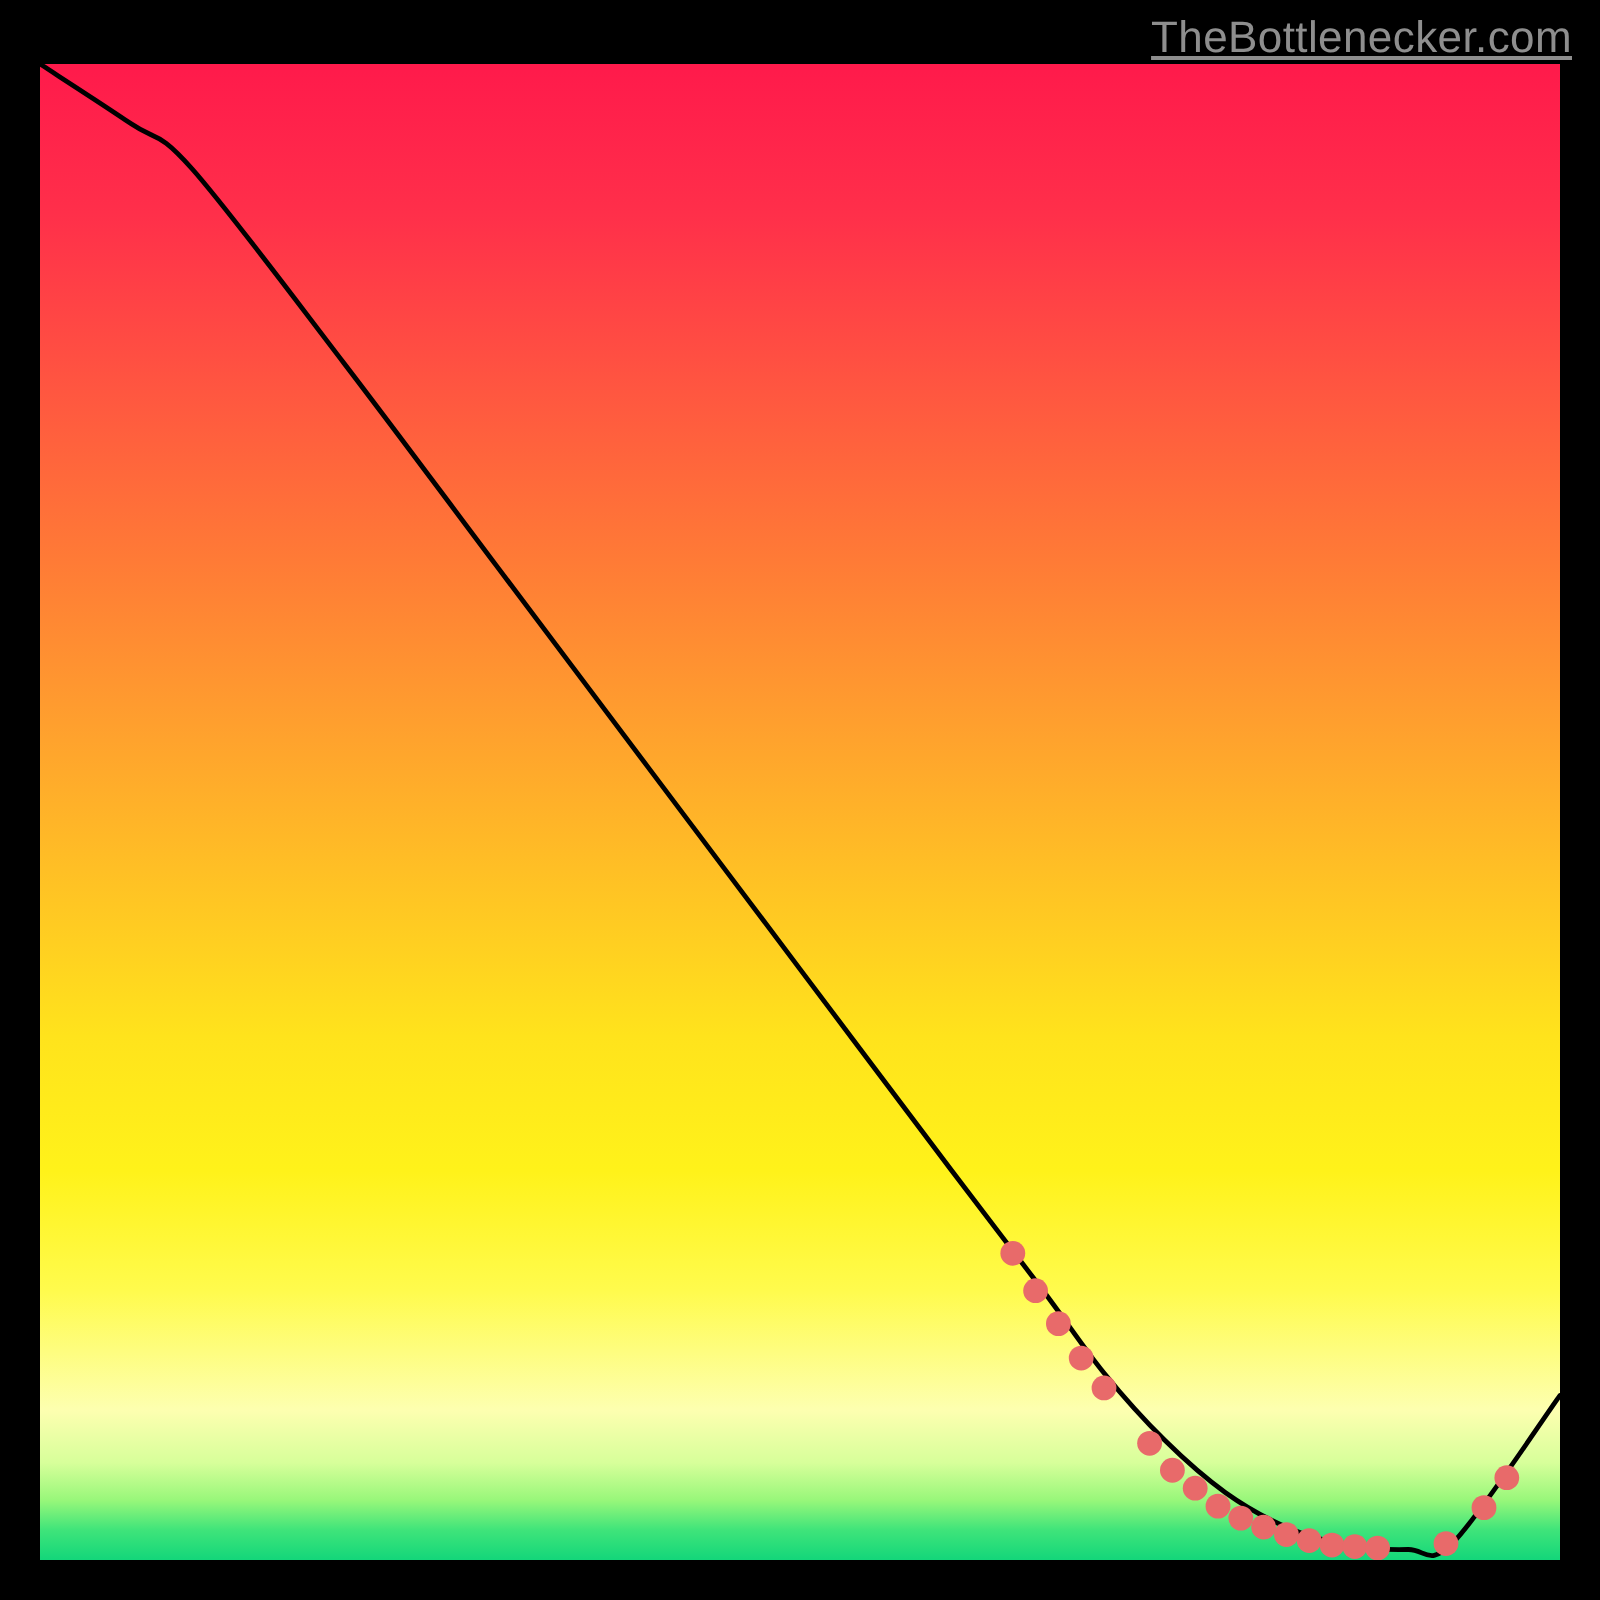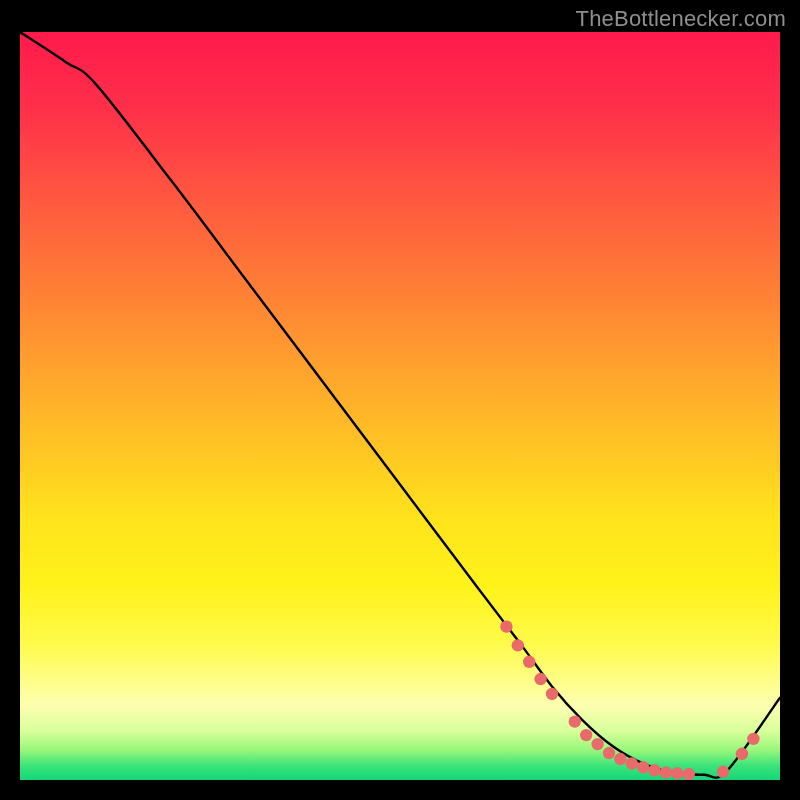--- a/index.html
+++ b/index.html
@@ -18,20 +18,21 @@
     background: #000;
   }
   .attribution {
     position: absolute;
     top: 6px;
     right: 14px;
     color: #8e8e8e;
     font-size: 22px;
     letter-spacing: 0.2px;
     font-family: Arial, Helvetica, sans-serif;
+    text-decoration: underline;
   }
   .plot-area {
     position: absolute;
     left: 20px;
     top: 32px;
     width: 760px;
     height: 748px;
     
     background: linear-gradient(
       to bottom,

